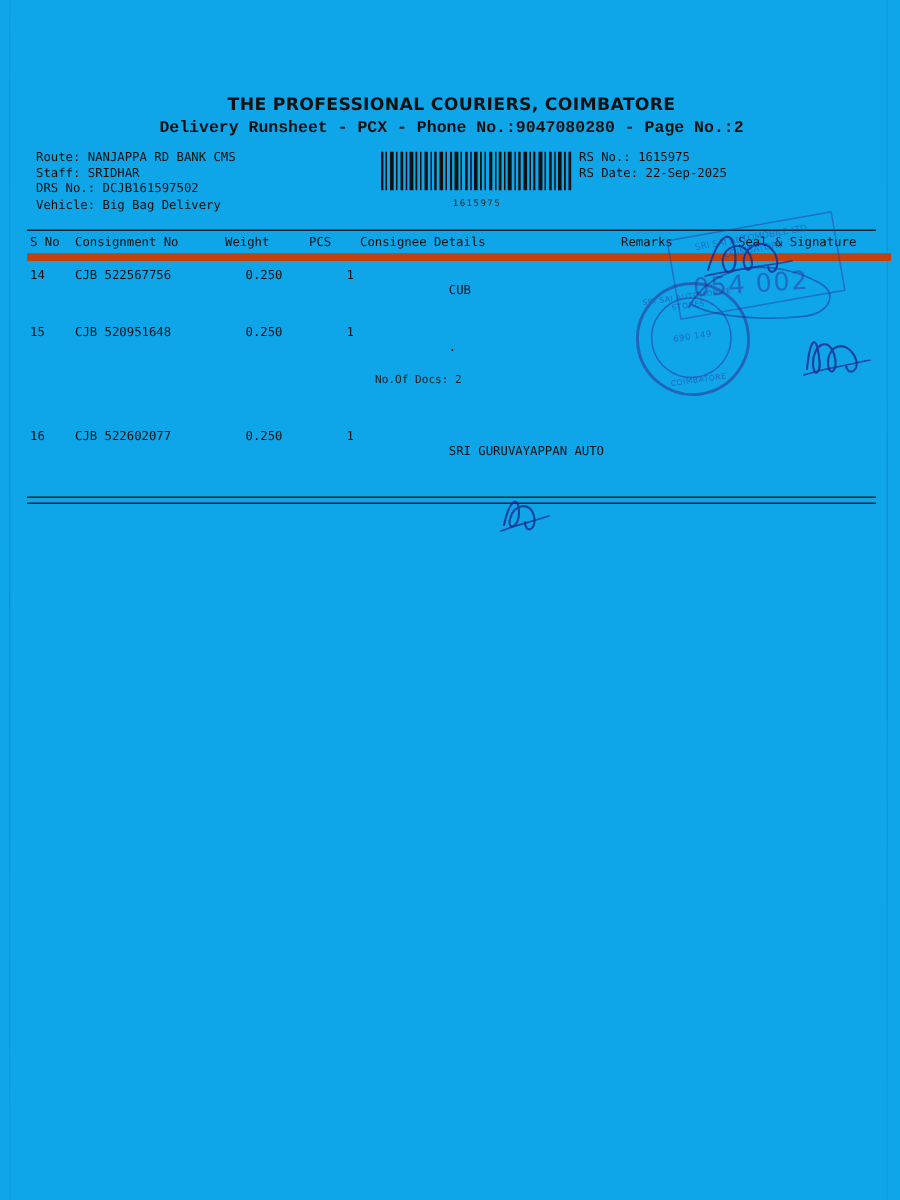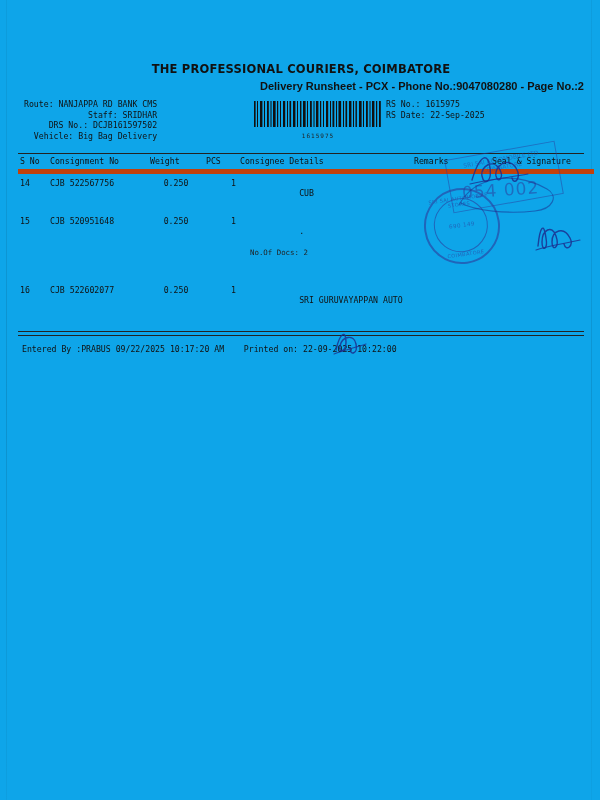--- a/index.html
+++ b/index.html
@@ -43,40 +43,40 @@
   }
   .title {
     text-align: center;
     font-family: "DejaVu Sans", sans-serif;
     font-weight: bold;
     font-size: 11.5px;
     letter-spacing: 0.2px;
     color: #111;
   }
   .subtitle {
-    text-align: right;
-    font-family: Liberation Sans, sans-serif;
+    text-align: center;
+    font-family: Liberation Mono, monospace;
     font-weight: bold;
     font-size: 11px;
     margin-top: 4px;
     color: #111;
   }
   .meta-block {
     position: relative;
     margin-top: 7px;
     height: 52px;
     font-size: 8.2px;
     line-height: 10.6px;
   }
   .meta-left {
     position: absolute;
     left: 6px;
     top: 0;
   }
-  .meta-left div { white-space: pre; text-align: right; }
+  .meta-left div { white-space: pre; }
   .barcode-wrap {
     position: absolute;
     left: 236px;
     top: 2px;
     width: 128px;
   }
   .barcode {
     height: 26px;
     width: 128px;
   }
@@ -339,21 +339,20 @@
           <td class="col-seal"></td>
         </tr>
       </tbody>
     </table>
 
     <hr class="rule" style="margin-top:12px">
 
 
     <hr class="rule" style="margin-top:3px">
 
-    <div class="footline">Entered By :PRABUS 09/22/2025 10:17:20 AM    Printed on: 22-09-2025 10:22:00</div>
 
   </div>
 
   <div class="stamp-sq">
     SRI SAI AUTOMOBILE LTD<br>COIMBATORE
   </div>
 
   <div class="ink-num">054 002</div>
 
   <div class="stamp-round">

